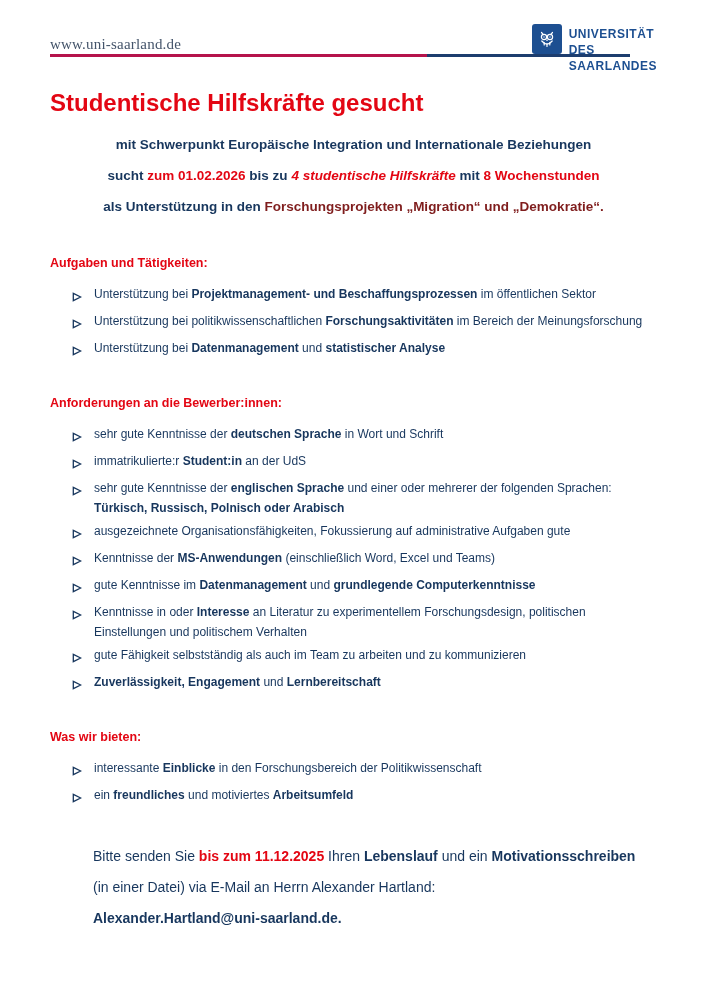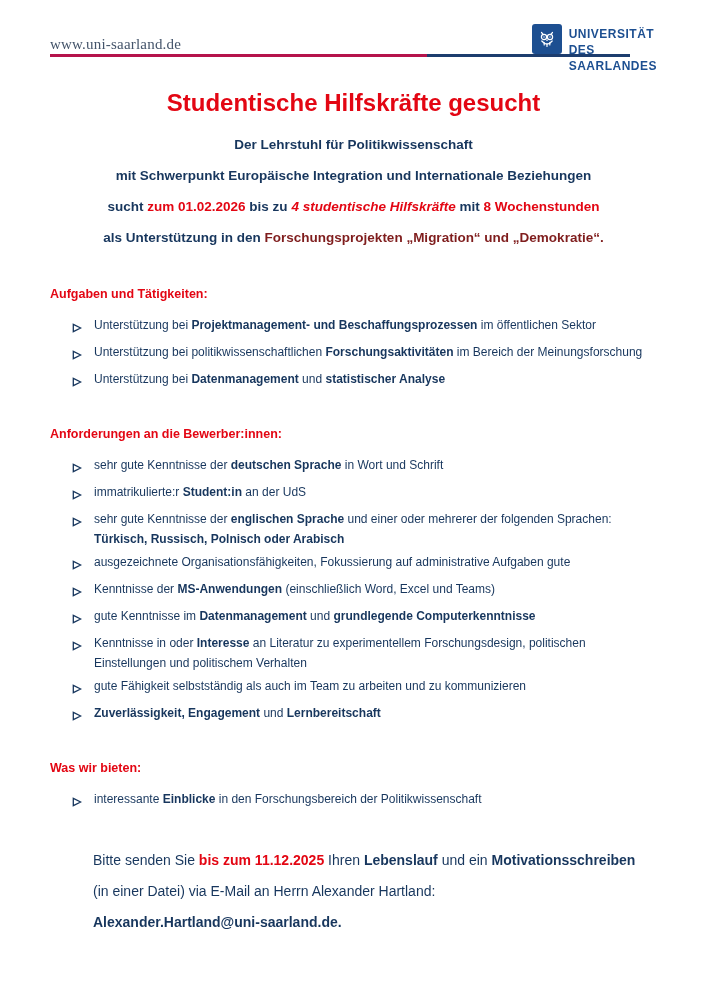--- a/index.html
+++ b/index.html
@@ -16,21 +16,21 @@
   }
   .header { display:flex; justify-content:space-between; align-items:flex-start; padding-top:24px; height:46px; }
   .site-url { font-size:15px; color:var(--url_gray,#44546a); margin-top:12px; letter-spacing:0.2px;font-family:Liberation Serif, serif; }
   .logo { display:flex; gap:7px; align-items:flex-start; }
   .logo-box { width:30px; height:30px; background:var(--logo_blue,#1d4f91); border-radius:3px;
               display:flex; align-items:center; justify-content:center; flex:0 0 auto; }
   .logo-text { font-size:12px; font-weight:700; color:var(--logo_blue,#1d4f91);
                line-height:1.35; letter-spacing:0.5px; padding-top:2px; }
   .rule { height:3px; width:580px; margin-top:8px;
           background:linear-gradient(to right, var(--rule_red,#b5134b) 0 65%, var(--rule_blue,#1d3d6e) 65% 100%); }
-  .title { margin-top:32px; text-align:center; font-size:24px; font-weight:700; color:var(--red,#e30613); }
+  .title { margin-top:32px; font-size:24px; font-weight:700; color:var(--red,#e30613); }
   .intro { margin-top:12px; text-align:center; font-weight:700; font-size:13.5px; color:var(--blue,#17365d); }
   .intro-line { line-height:31px; }
   .section-heading { margin:34px 0 14px; font-size:12.5px; font-weight:700; color:var(--red,#e30613); }
   .bullet-list { }
   .bullet { display:flex; gap:10px; padding-left:22px; padding-right:14px;
             font-size:12px; line-height:20px; margin-bottom:3px; color:var(--blue,#17365d); }
   .bullet-icon { flex:0 0 12px; margin-top:4px; color:var(--blue,#17365d); }
   .bullet-text { flex:1; }
   .b { font-weight:700; }
   .footer { margin-top:32px; font-size:14px; color:var(--blue,#17365d);margin-left:43px; }
@@ -64,21 +64,20 @@
         <div>SAARLANDES</div>
       </div>
     </div>
   </div>
 
   <div class="rule"></div>
 
   <div class="title">Studentische Hilfskräfte gesucht</div>
 
   <div class="intro">
-    <div class="intro-line">Der Lehrstuhl für Politikwissenschaft</div>
     <div class="intro-line">mit Schwerpunkt Europäische Integration und Internationale Beziehungen</div>
     <div class="intro-line"><span>sucht </span><span style="color: rgb(227, 6, 19);">zum 01.02.2026</span><span> bis zu </span><span style="color: rgb(227, 6, 19); font-style: italic;">4 studentische Hilfskräfte</span><span> mit </span><span style="color: rgb(227, 6, 19);">8 Wochenstunden</span></div>
     <div class="intro-line"><span>als Unterstützung in den </span><span style="color: #7f1d1d;">Forschungsprojekten „Migration“ und „Demokratie“.</span></div>
   </div>
 
   <div>
       <div class="section-heading">Aufgaben und Tätigkeiten:</div>
       <div class="bullet-list">
         <div class="bullet">
           <span class="bullet-icon"><svg width="10" height="10" viewBox="0 0 10 10" aria-hidden="true">
@@ -157,20 +156,26 @@
         </div>
       </div>
       <div class="section-heading">Was wir bieten:</div>
       <div class="bullet-list">
         <div class="bullet">
           <span class="bullet-icon"><svg width="10" height="10" viewBox="0 0 10 10" aria-hidden="true">
               <path d="M1.3 1.4 L8.7 5 L1.3 8.6 Z" fill="none" stroke="currentColor" stroke-width="1.3"></path>
             </svg></span>
           <span class="bullet-text"><span>interessante </span><span class="b">Einblicke</span><span> in den Forschungsbereich der Politikwissenschaft</span></span>
         </div>
+        <div class="bullet">
+          <span class="bullet-icon"><svg width="10" height="10" viewBox="0 0 10 10" aria-hidden="true">
+              <path d="M1.3 1.4 L8.7 5 L1.3 8.6 Z" fill="none" stroke="currentColor" stroke-width="1.3"></path>
+            </svg></span>
+          <span class="bullet-text"><span>ein </span><span class="b">freundliches</span><span> und motiviertes </span><span class="b">Arbeitsumfeld</span></span>
+        </div>
       </div>
     </div>
 
   <div class="footer">
     <div class="footer-line"><span>Bitte senden Sie </span><span class="b" style="color: rgb(227, 6, 19);">bis zum 11.12.2025</span><span> Ihren </span><span class="b">Lebenslauf</span><span> und ein </span><span class="b">Motivationsschreiben</span></div>
     <div class="footer-line"><span>(in einer Datei) via E-Mail an Herrn Alexander Hartland:</span></div>
     <div class="footer-line"><span class="b">Alexander.Hartland@uni-saarland.de.</span></div>
   </div>
 
 </div>

